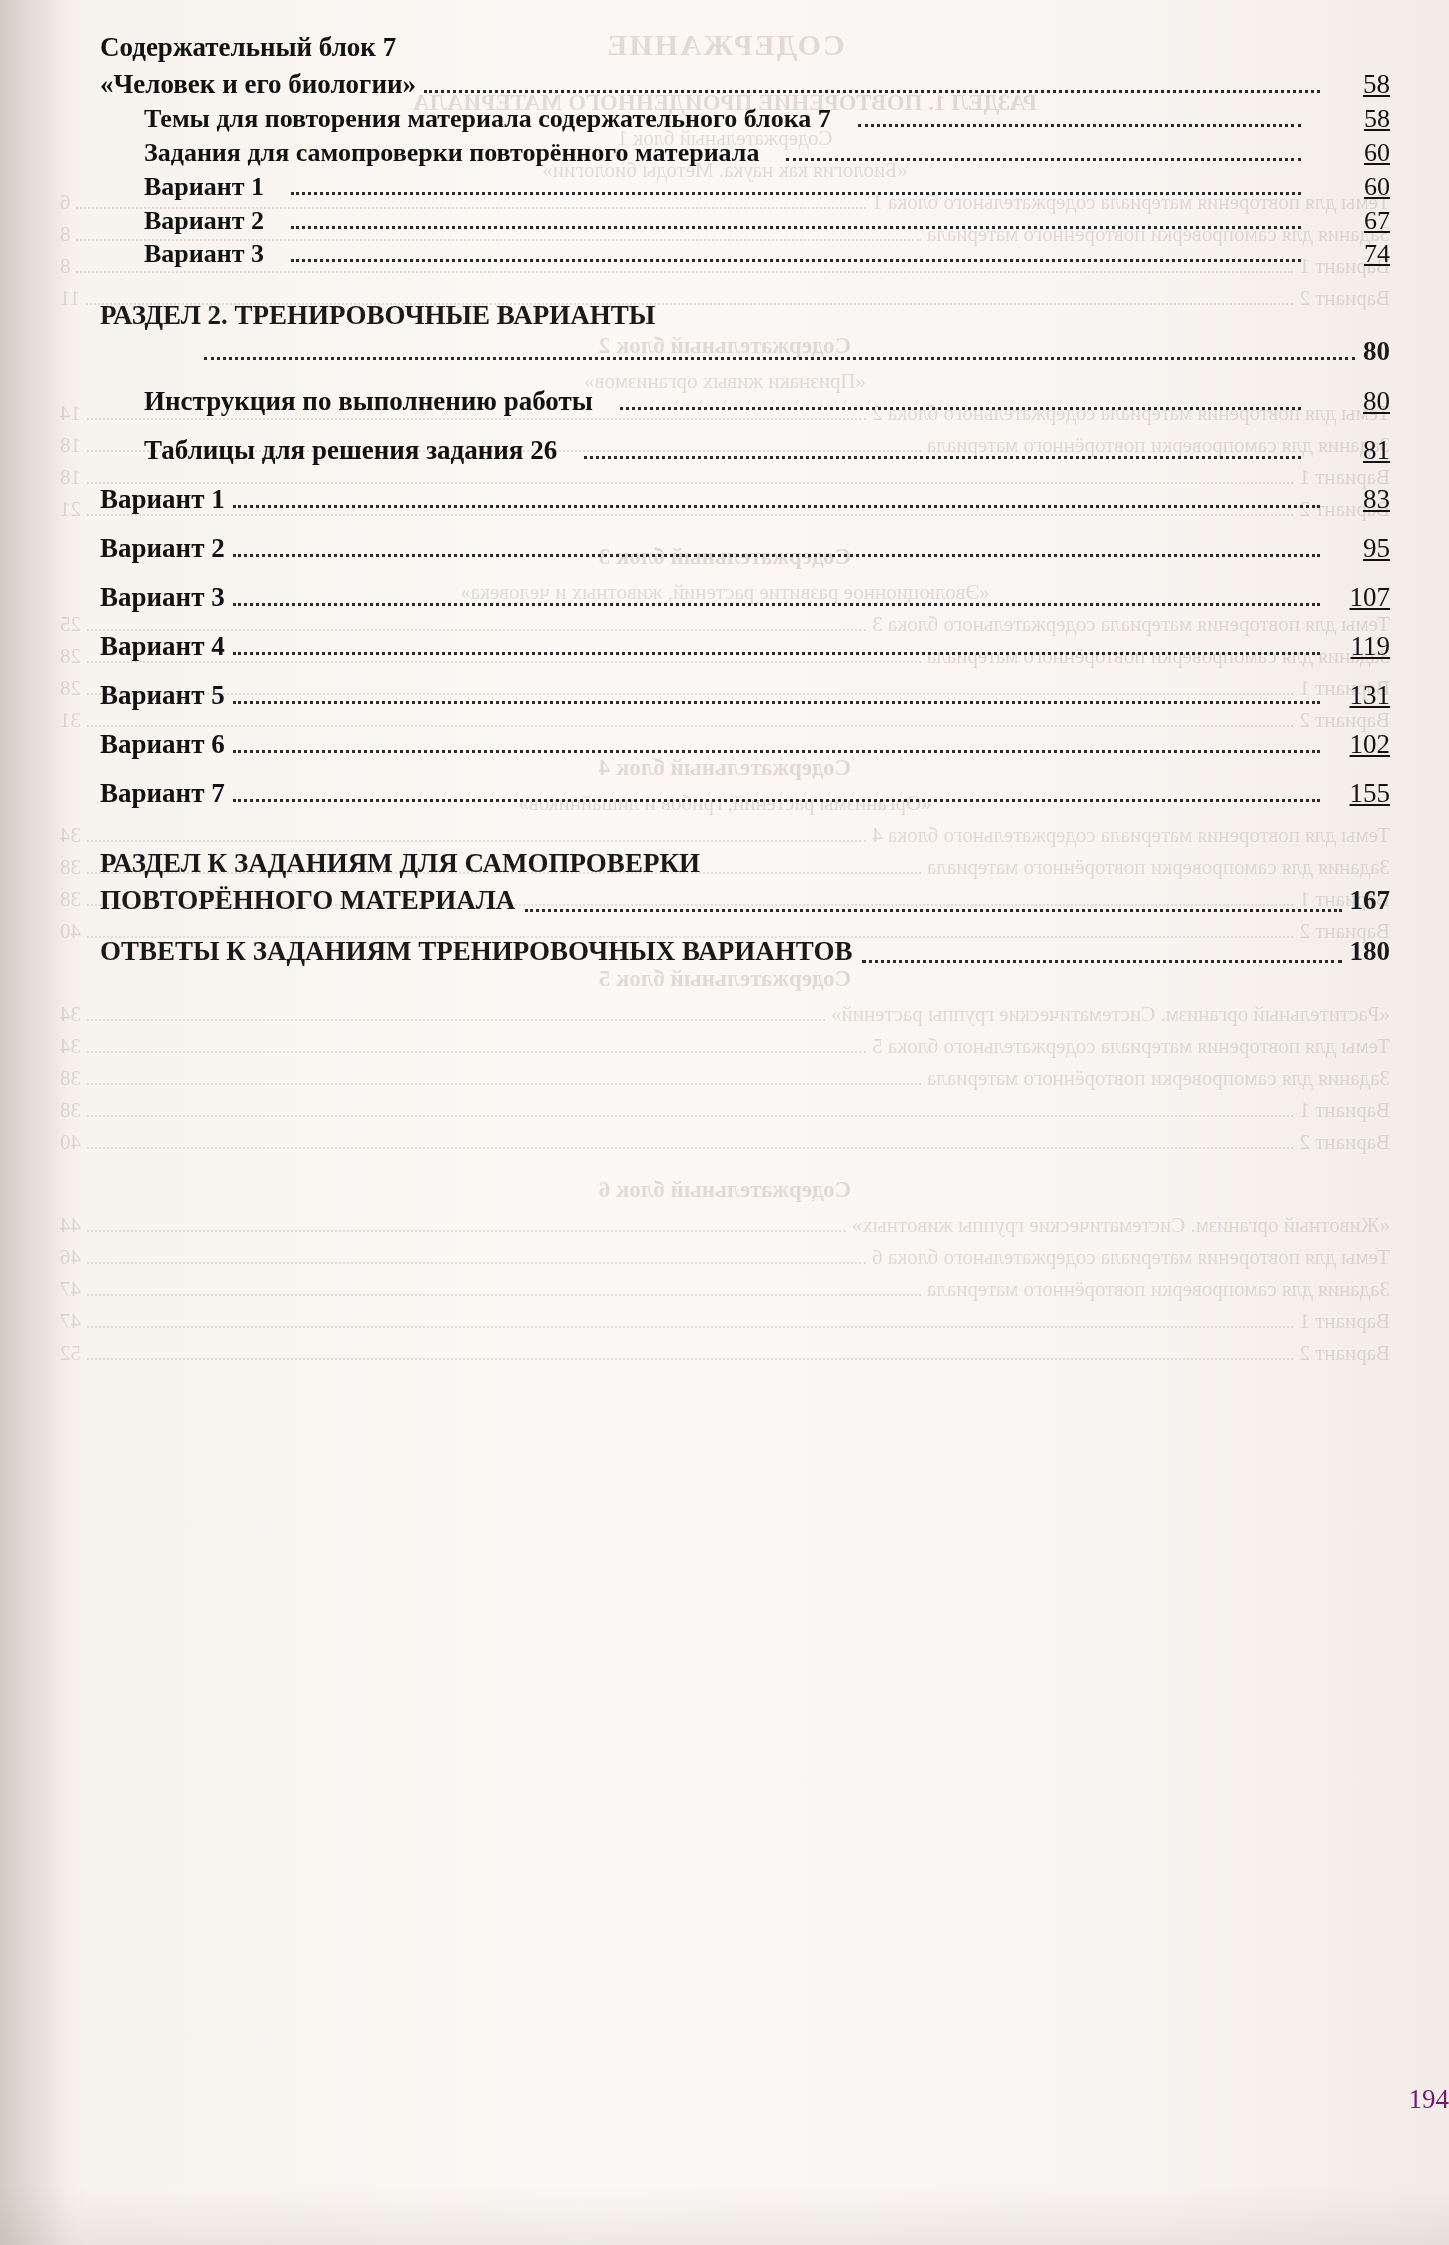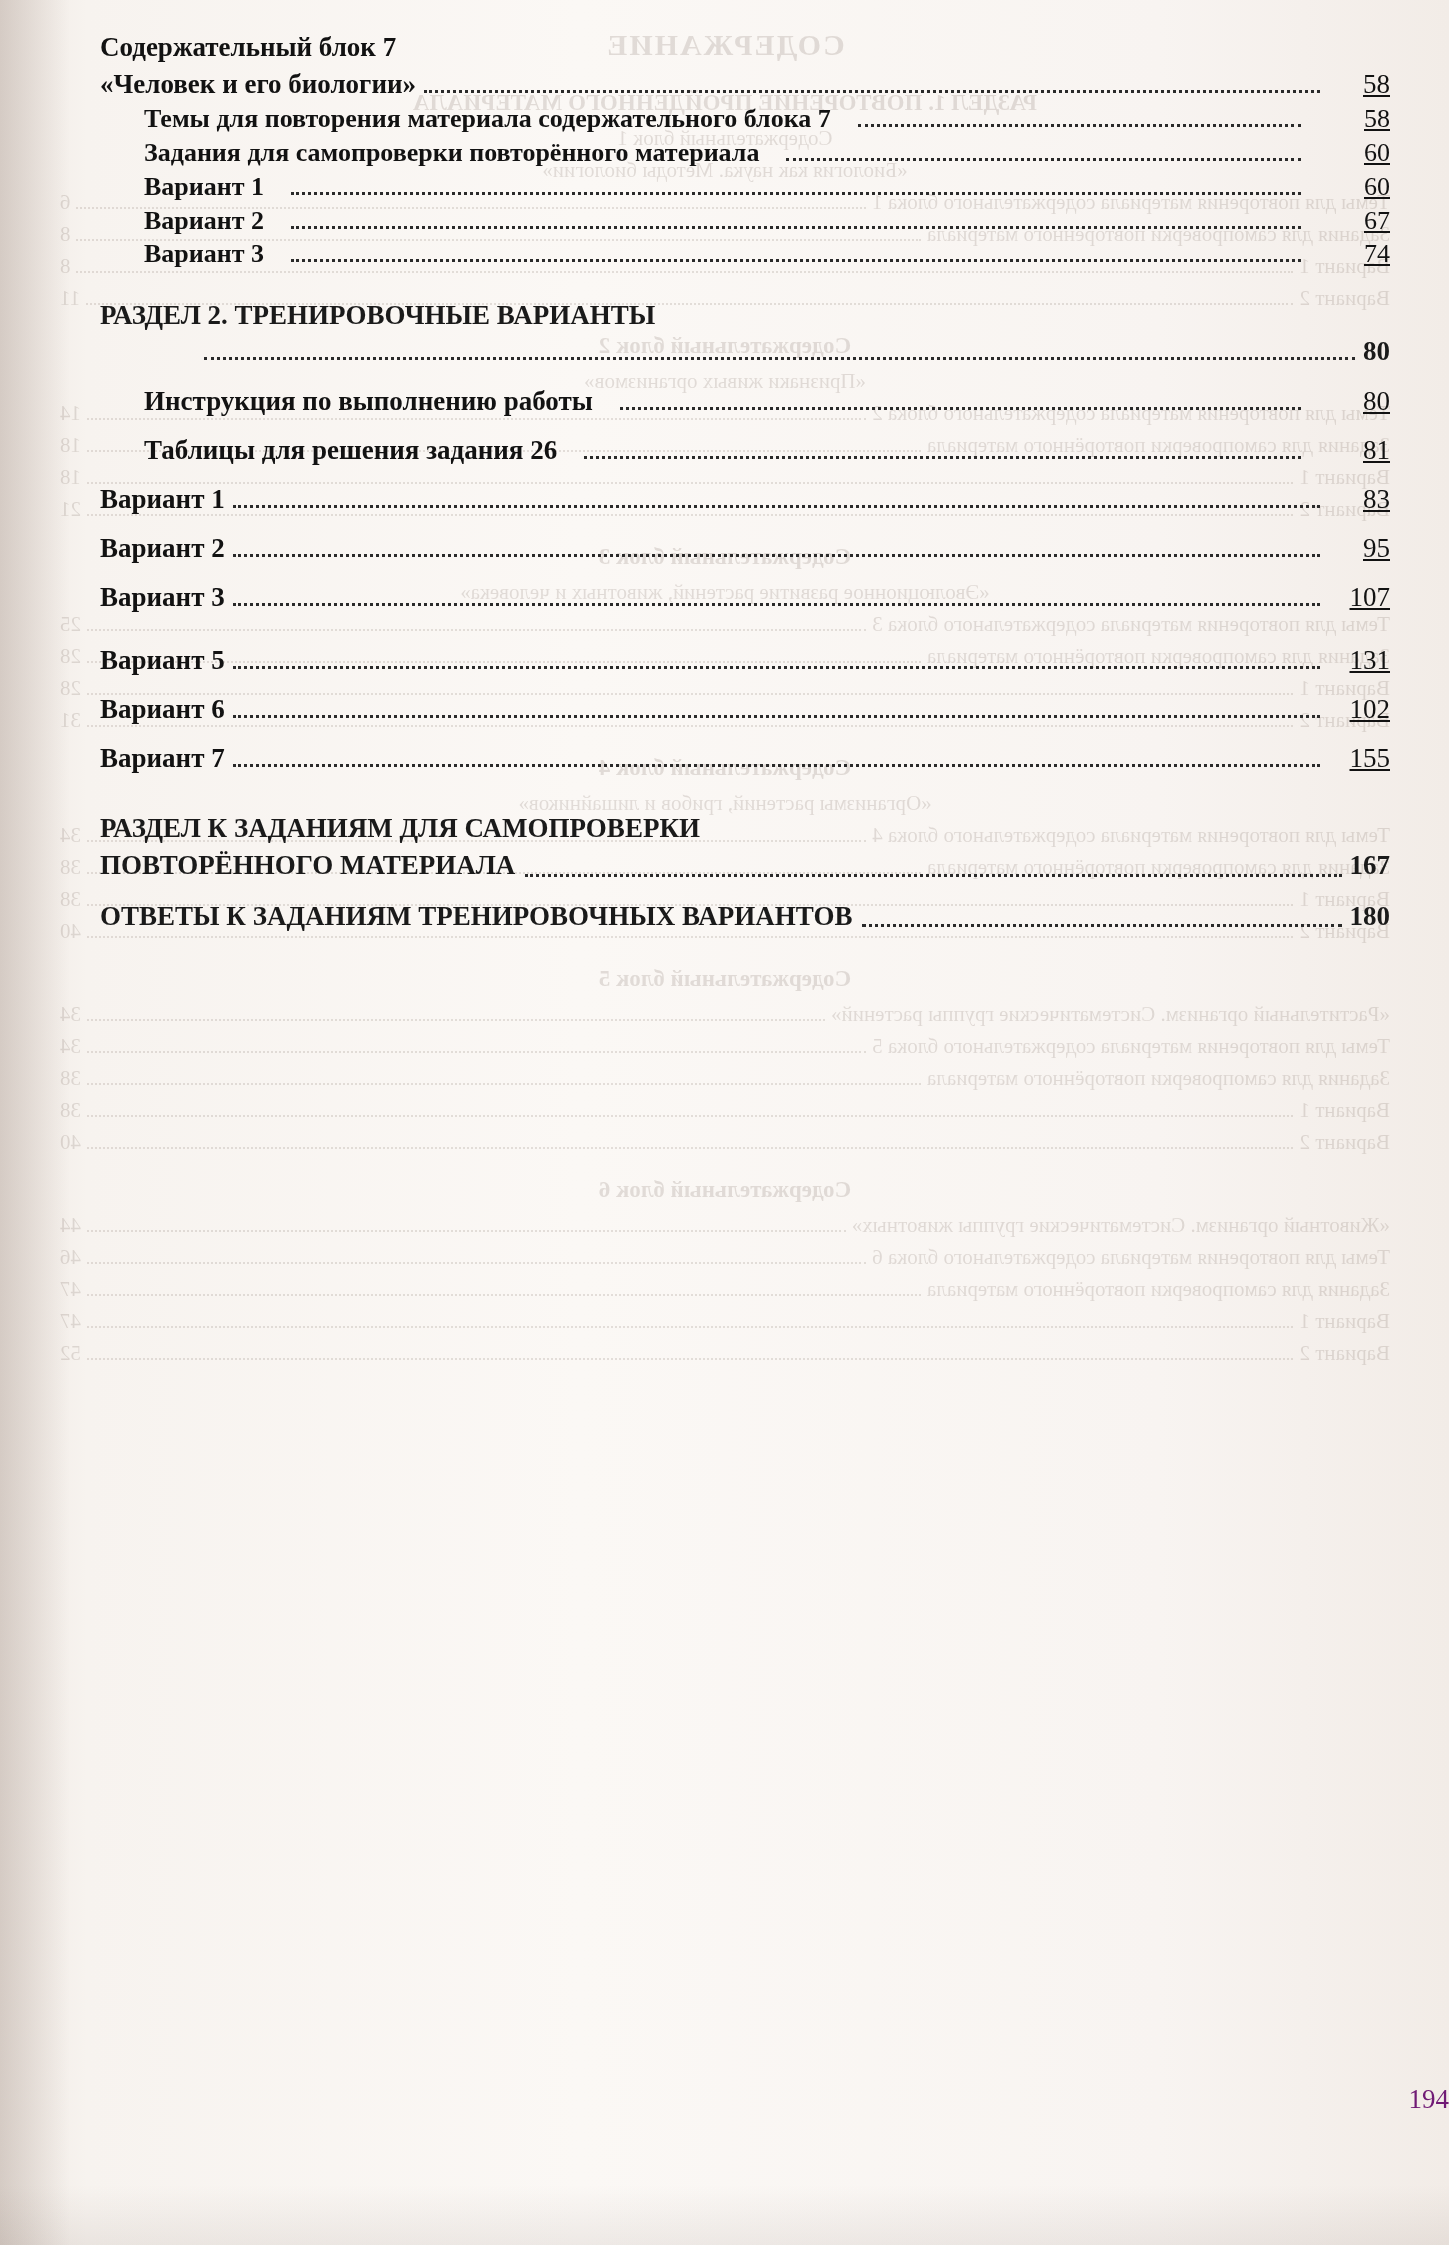--- a/index.html
+++ b/index.html
@@ -402,20 +402,25 @@
       <span class="leader"></span>
       <span class="page-no">95</span>
     </div>
     <div class="spacer-s"></div>
     <div class="toc-line variant-row lvl-0">
       <span class="label">Вариант 3</span>
       <span class="leader"></span>
       <span class="page-no">107</span>
     </div>
     <div class="spacer-s"></div>
+    <div class="toc-line variant-row lvl-0">
+      <span class="label">Вариант 4</span>
+      <span class="leader"></span>
+      <span class="page-no">119</span>
+    </div>
     <div class="spacer-s"></div>
     <div class="toc-line variant-row lvl-0">
       <span class="label">Вариант 5</span>
       <span class="leader"></span>
       <span class="page-no">131</span>
     </div>
     <div class="spacer-s"></div>
     <div class="toc-line variant-row lvl-0">
       <span class="label">Вариант 6</span>
       <span class="leader"></span>

